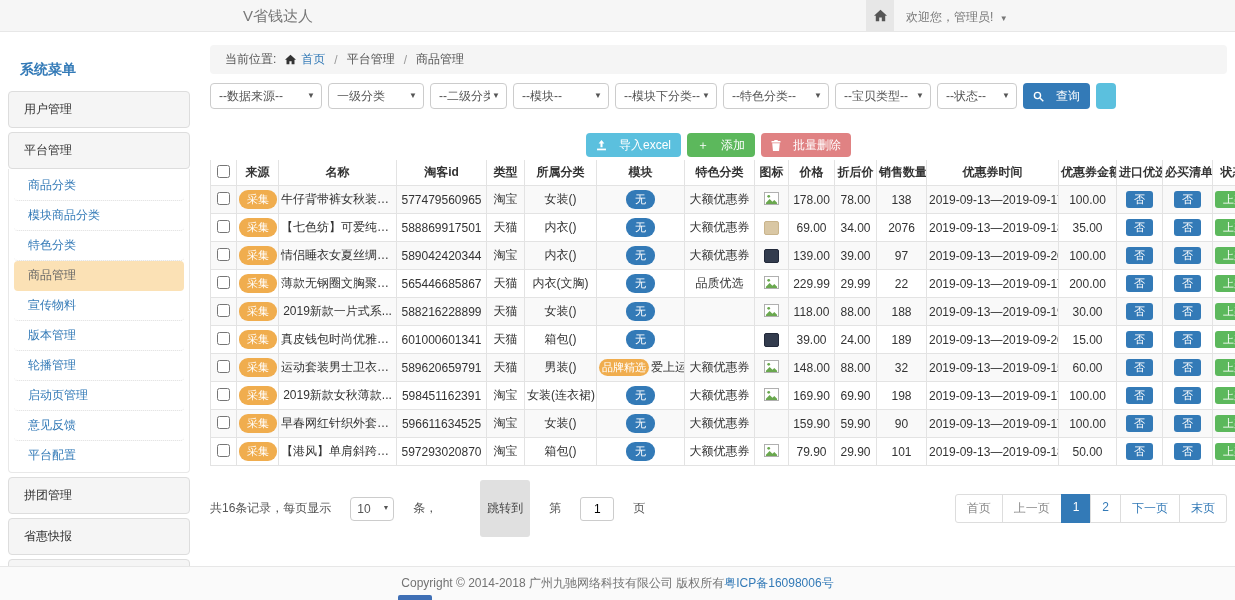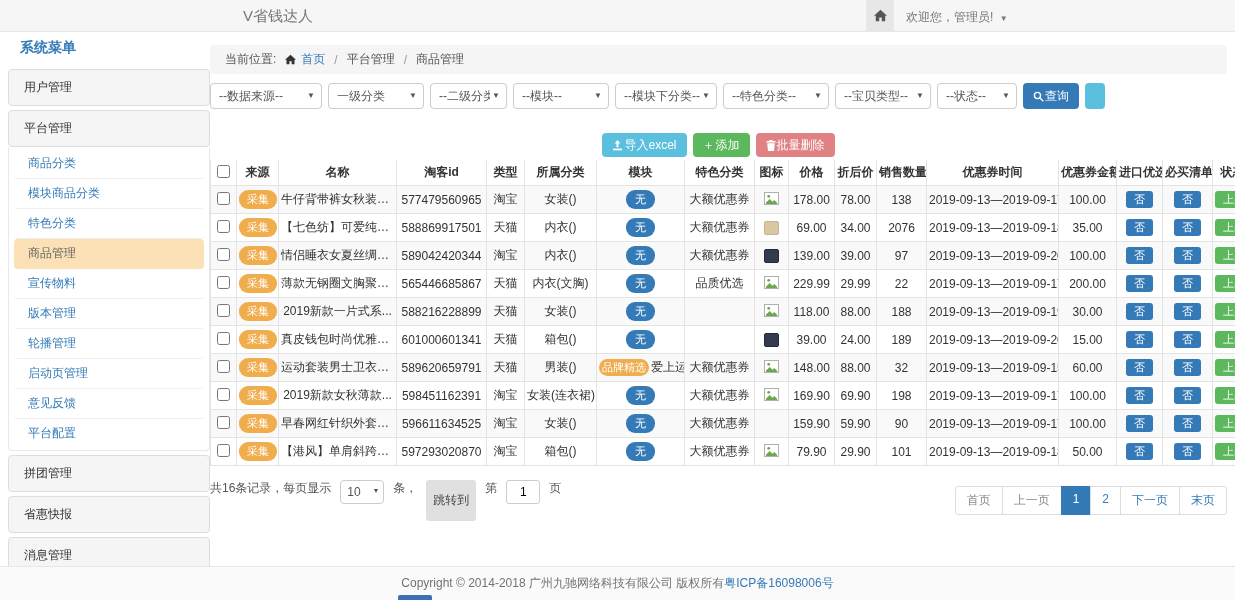--- a/index.html
+++ b/index.html
@@ -11,21 +11,21 @@
   }
   
   .topbar { position:absolute; top:0; left:0; width:1235px; height:32px;
     background:#f6f6f6; border-bottom:1px solid #e7e7e7; }
   .brand { position:absolute; left:243px; top:7px; font-size:15px; color:#777; }
   .home-box { position:absolute; left:866px; top:0; width:28px; height:31px;
     background:#e7e7e7; display:flex; align-items:center; justify-content:center; cursor:pointer; color:#555; }
   .user-menu { position:absolute; left:906px; top:9px; color:#777; font-size:12px; cursor:pointer; }
   .user-menu .caret { font-size:8px; color:#777; margin-left:3px; }
   
-  .sidebar { position:absolute; left:8px; top:27px; width:202px; }
+  .sidebar { position:absolute; left:8px; top:49px; width:182px; }
   .menu-title { color:#337ab7; font-weight:bold; font-size:14px; padding:12px 10px 12px 12px; }
   .side-group { background:#f5f5f5; border:1px solid #ddd; border-radius:4px;
     padding:9px 15px; font-size:12px; color:#333; margin-bottom:4px; cursor:pointer; }
   .side-children { background:#fff; border:1px solid #e8e8e8; border-top:none;
     border-radius:0 0 4px 4px; padding:2px 5px; margin:-4px 0 4px 0; }
   .side-child { display:block; color:#337ab7; font-size:12px; padding:6px 14px;
     border-bottom:1px dotted #ddd; text-decoration:none; cursor:pointer; border-radius:4px; }
   .side-child:last-child { border-bottom:none; }
   .side-child.active { background:#fbe1b5; color:#666; border-bottom-color:transparent; }
   
@@ -39,21 +39,21 @@
   .filter-row { display:flex; align-items:center; gap:6px; margin-top:9px; }
   .sel-wrap { position:relative; display:inline-block; }
   .sel-wrap::after { content:"▼"; position:absolute; right:7px; top:8px; font-size:8px;
     color:#555; pointer-events:none; }
   select.f-select, .pp-wrap select { appearance:none; -webkit-appearance:none;
     height:26px; border:1px solid #ccc; border-radius:4px; background:#fff;
     font-size:12px; color:#555; padding:0 16px 0 8px; }
   input.f-input { height:26px; border:1px solid #ccc; border-radius:4px;
     font-size:12px; padding:0 8px; color:#555; }
   input.f-input::placeholder { color:#aaa; }
-  .btn { display:inline-flex; align-items:center; gap:1px; border:none; border-radius:4px;
+  .btn { display:inline-flex; align-items:center; gap:12px; border:none; border-radius:4px;
     color:#fff; font-size:12px; padding:0 10px; height:26px; cursor:pointer; }
   .btn-primary { background:#337ab7; }
   .btn-info { background:#5bc0de; }
   .btn-success { background:#5cb85c; }
   .btn-danger-light { background:#e08283; }
   .glyph { font-size:12px; line-height:1; }
   
   .action-row { display:flex; justify-content:center; gap:6px; margin-top:24px; }
   .action-row .btn { height:24px; }
   
@@ -69,25 +69,25 @@
   .badge-blue { background:#337ab7; padding:4px 9px; }
   .btn-xs { display:inline-flex; align-items:center; justify-content:center; border:none;
     border-radius:3px; color:#fff; font-size:11px; padding:3px 8px; cursor:pointer; line-height:1; }
   .btn-xs.blue { background:#337ab7; }
   .btn-xs.green { background:#5cb85c; }
   .thumb { display:inline-block; width:15px; height:14px; border-radius:2px; vertical-align:middle; }
   .thumb.beige { background:#d9c7a4; border:1px solid #c9b48c; }
   .thumb.dark { background:#333c4e; border:1px solid #22293a; }
   
   .pager-row { display:flex; justify-content:space-between; align-items:center; margin-top:14px; color:#555; }
-  .pager-left { display:flex; align-items:flex-start; gap:9px; }
+  .pager-left { display:flex; align-items:center; gap:19px; }
   .pp-wrap { position:relative; display:inline-block; }
   .pp-wrap::after { content:"▼"; position:absolute; right:5px; top:7px; font-size:7px; color:#555; pointer-events:none; }
   .pp-wrap select { height:24px; width:44px; padding:0 14px 0 6px; }
-  .jump-btn { background:#e0e0e0; border-radius:3px; padding:12px 7px; color:#444; cursor:pointer; }
+  .jump-btn { background:#e0e0e0; border-radius:3px; padding:20px 7px; color:#444; cursor:pointer;margin-left:24px; }
   .page-input { width:34px; height:24px; border:1px solid #ccc; border-radius:3px; text-align:center; font-size:12px; }
   .pager-right { display:flex; }
   .pg { border:1px solid #ddd; background:#fff; padding:5px 11px; font-size:12px;
     color:#337ab7; text-decoration:none; cursor:pointer; margin-left:-1px; }
   .pg:first-child { border-radius:3px 0 0 3px; margin-left:0; }
   .pg:last-child { border-radius:0 3px 3px 0; }
   .pg.disabled { color:#8a8a8a; }
   .pg.active { background:#337ab7; border-color:#337ab7; color:#fff; }
   
   footer { position:absolute; left:0; bottom:0; width:1235px; height:34px; background:#fafafa;

